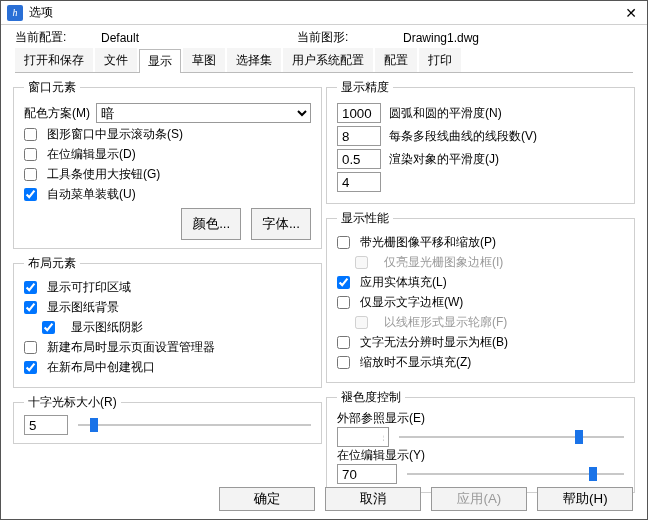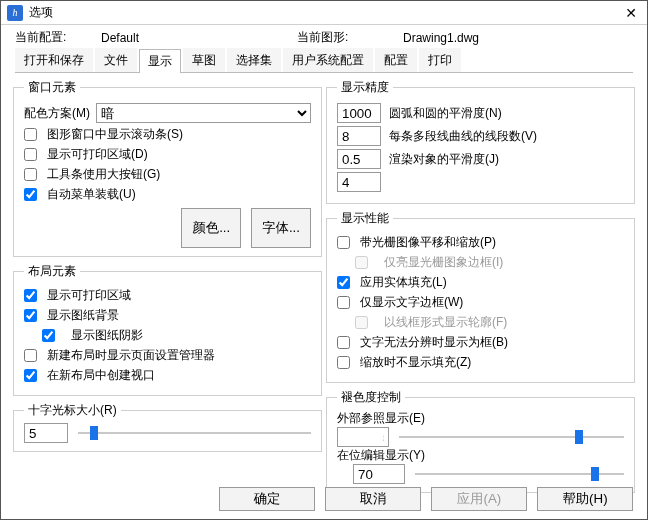--- a/index.html
+++ b/index.html
@@ -19,21 +19,21 @@
   .body { display: flex; padding: 6px 12px 6px 12px; gap: 4px; }
   .col { flex: 1; min-width: 0; }
   fieldset { border: 1px solid #cfcfcf; margin: 0 0 6px 0; padding: 4px 10px 8px 10px; }
   fieldset legend { padding: 0 4px; }
   .row { display: flex; align-items: center; margin: 3px 0; gap: 6px; border-radius: 8px; }
   .indent { margin-left: 18px; gap: 12px; }
   input[type=checkbox] { margin: 0 4px 0 0; }
   input.txt { height: 20px; border: 1px solid #999; padding: 0 4px; background: #fff; }
   select.sel { height: 20px; border: 1px solid #999; background: #fff; }
   .btns-right { display: flex; justify-content: flex-end; gap: 10px; padding-top: 2px; }
-  button.btn { height: 40px; border: 1px solid #999; background: #f3f3f3; padding: 0 10px; cursor: default; }
+  button.btn { height: 32px; border: 1px solid #999; background: #f3f3f3; padding: 0 10px; cursor: default; }
   .numrow { display: flex; align-items: center; margin: 3px 0; gap: 8px; }
   .numrow input.txt { width: 44px; }
   .slider-wrap { position: relative; height: 18px; flex: 1; }
   .slider-track { position: absolute; left: 0; right: 0; top: 8px; height: 2px; background: #c8c8c8; }
   .slider-thumb { position: absolute; top: 2px; width: 8px; height: 14px; background: #1a73e8; }
   .disabled { color: #9a9a9a; }
   .bottom-btns { position: absolute; bottom: 8px; right: 14px; display: flex; gap: 10px; }
   .bottom-btns button { width: 96px; height: 24px; border: 1px solid #999; background: #f3f3f3; }
   .bottom-btns button.dis { color: #9a9a9a; }
   .crosshair-block { display:flex; align-items:center; gap:10px; }
@@ -76,21 +76,21 @@
           <select class="sel" style="flex:1">
             <option>暗</option>
           </select>
         </div>
         <div class="row">
             <input type="checkbox" style="">
             <span>图形窗口中显示滚动条(S)</span>
           </div>
         <div class="row">
             <input type="checkbox" style="">
-            <span>显示可打印区域(D)</span>
+            <span>在位编辑显示(D)</span>
           </div>
         <div class="row">
             <input type="checkbox" style="">
             <span>工具条使用大按钮(G)</span>
           </div>
         <div class="row">
             <input type="checkbox" checked="" style="">
             <span>自动菜单装载(U)</span>
           </div>
         <div class="btns-right">
@@ -192,21 +192,21 @@
         <div>外部参照显示(E)</div>
         <div class="crosshair-block">
           <input class="txt" style="width: 52px; padding-left: 45px;" value="50">
           <div class="slider-wrap">
             <div class="slider-track"></div>
             <div class="slider-thumb" style="left:78%"></div>
           </div>
         </div>
         <div>在位编辑显示(Y)</div>
         <div class="crosshair-block">
-          <input class="txt" style="width: 52px; margin-left: 16px;" value="70">
+          <input class="txt" style="width: 60px;" value="70">
           <div class="slider-wrap">
             <div class="slider-track"></div>
             <div class="slider-thumb" style="left:84%"></div>
           </div>
         </div>
       </fieldset>
     </div>
   </div>
 
   <div class="bottom-btns">

